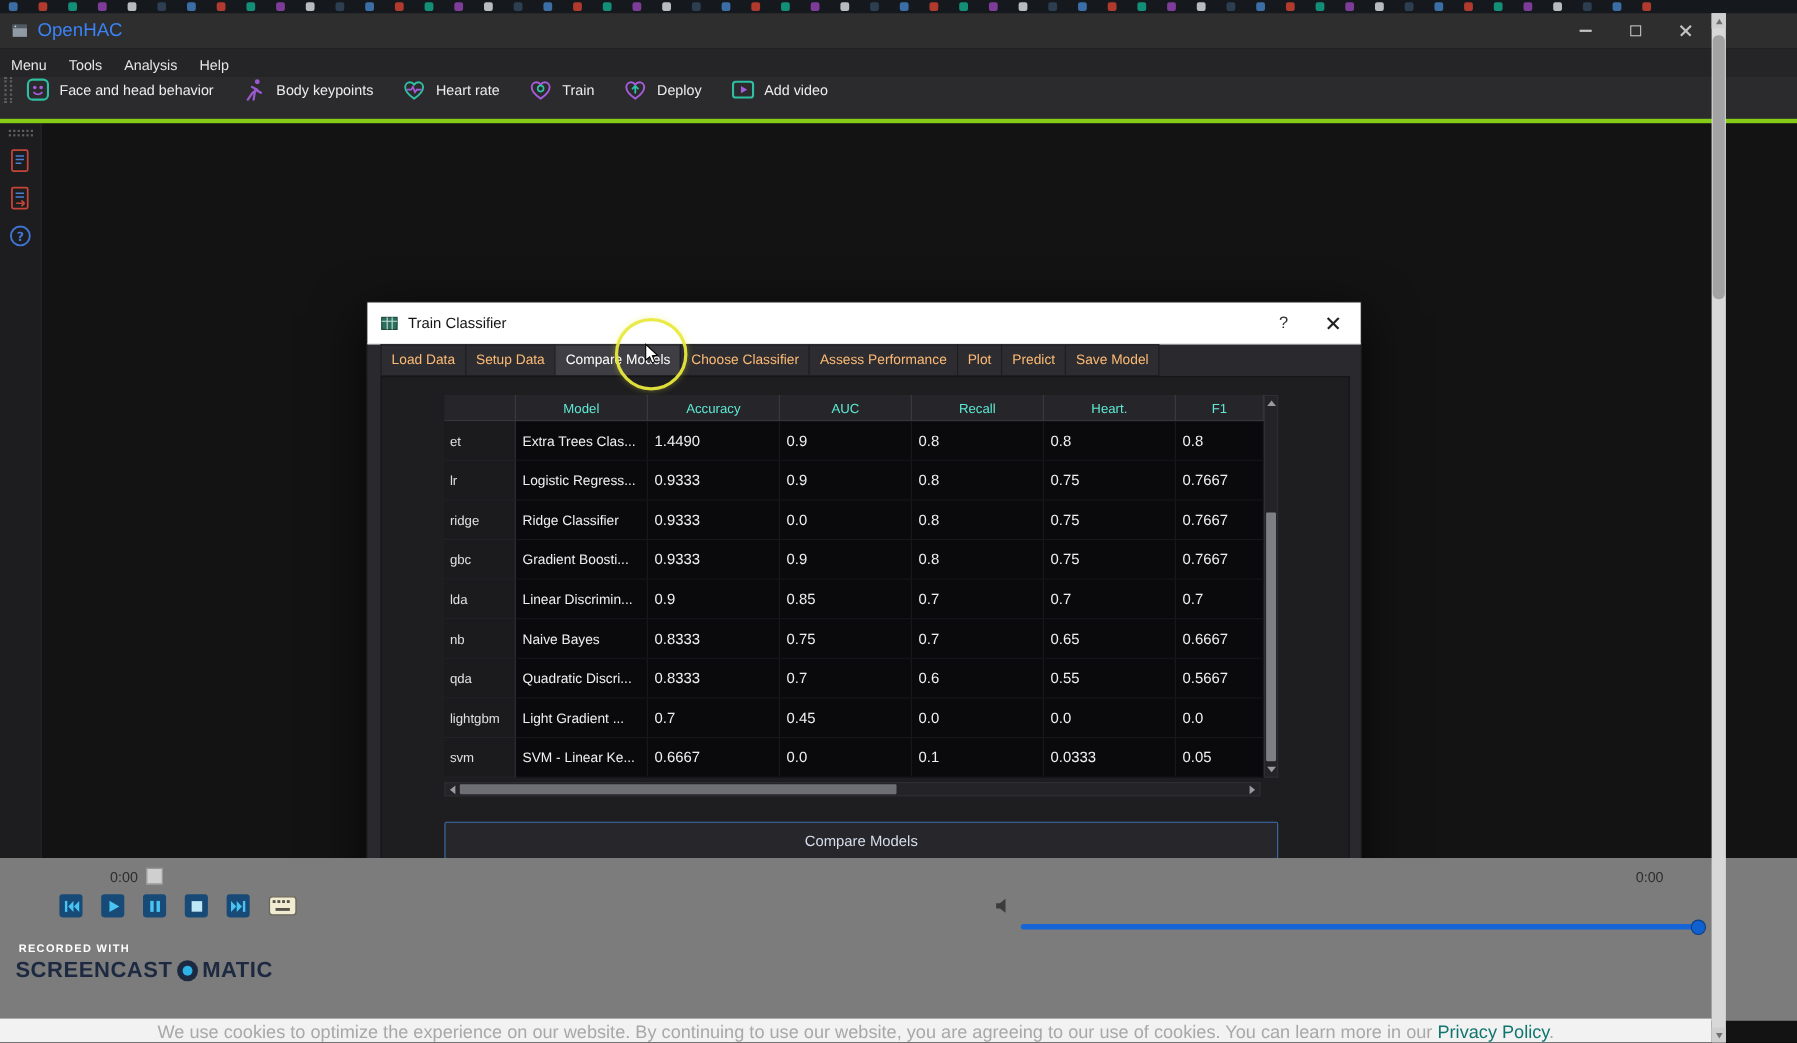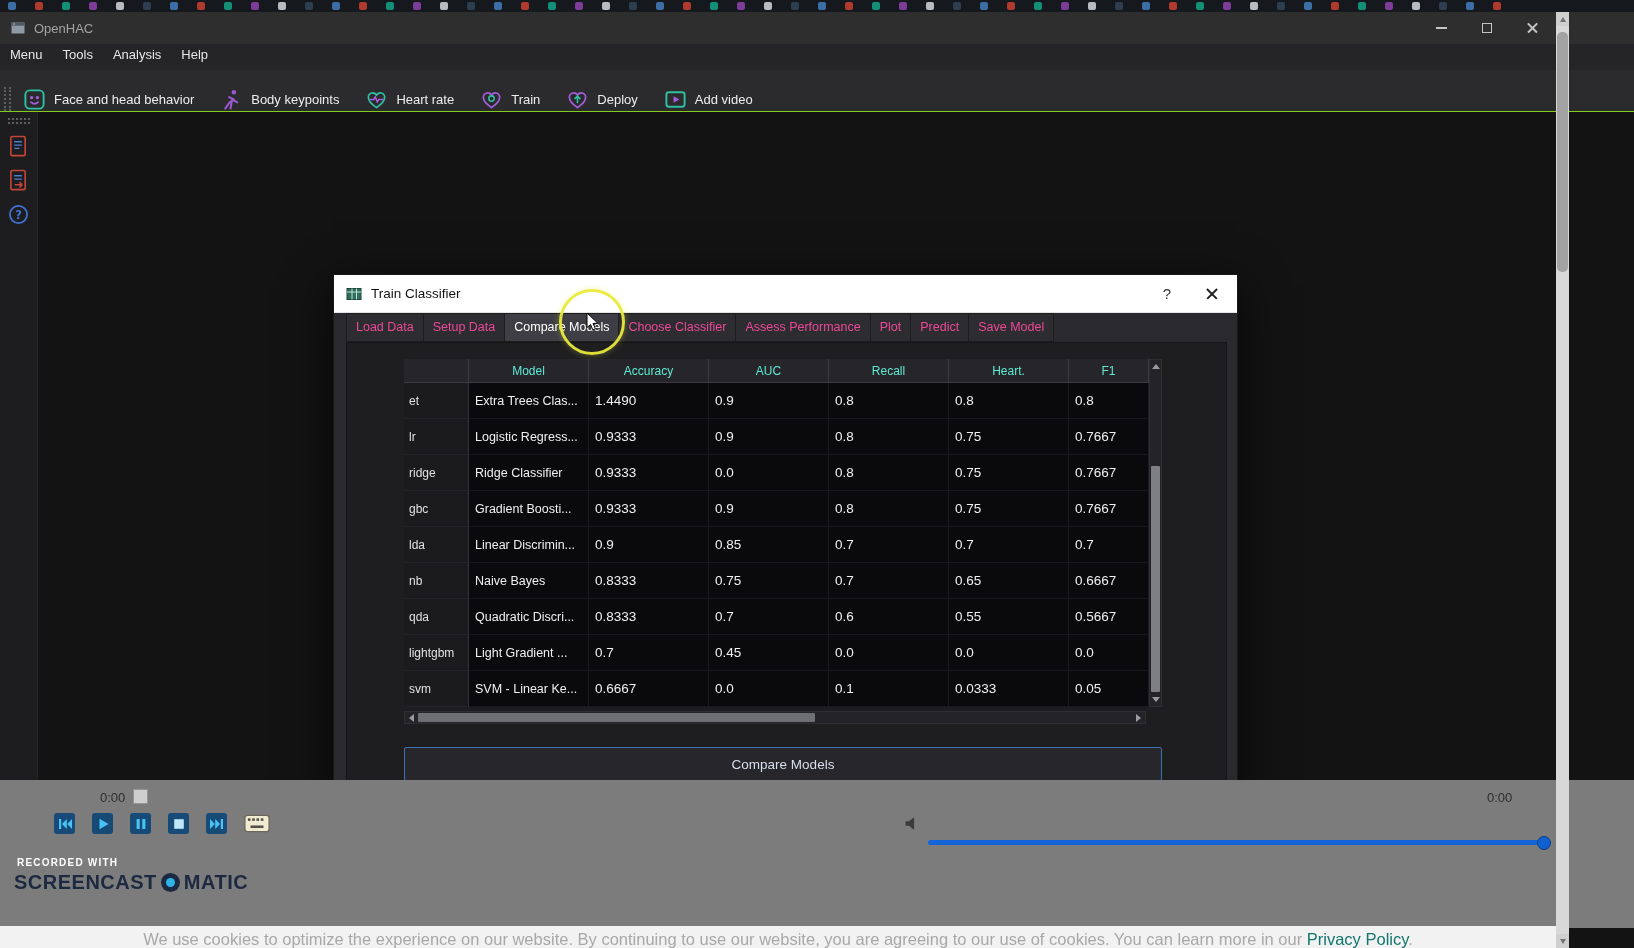--- a/index.html
+++ b/index.html
@@ -6,32 +6,32 @@
   html,body{width:1634px;height:948px;overflow:hidden;background:#000;user-select:none}
   .screen{position:relative;width:1634px;height:948px;font-family:"Liberation Sans",sans-serif;overflow:hidden;background:#131314}
   
   .top-strip{position:absolute;left:0;top:0;width:1634px;height:12px;background:#15181c;display:flex;align-items:center;gap:19px;padding-left:8px;overflow:hidden;z-index:5}
   .mini-ico{width:8px;height:8px;border-radius:2px;flex:0 0 auto}
   .c0{background:#3a6ea5}.c1{background:#b03a2e}.c2{background:#148f77}.c3{background:#7d3c98}.c4{background:#b8bcc0}.c5{background:#2c3e50}
   
   .titlebar{position:absolute;left:0;top:12px;width:1634px;height:32px;background:#2e2e2e;display:flex;align-items:center;padding-left:10px;gap:8px;z-index:5}
   .app-ico{width:16px;height:16px;display:inline-block}
   .app-ico svg{width:100%;height:100%}
-  .app-title{color:#a3a3a3;font-size:13px}
+  .app-title{color:#3b82f6;font-size:17px}
   .win-controls{position:absolute;right:78px;top:0;height:32px;display:flex}
   .wc{width:46px;height:32px;display:flex;align-items:center;justify-content:center;position:relative}
   .wc .bar{width:11px;height:2px;background:#c4c4c4}
   .wc .box{width:10px;height:10px;border:1.5px solid #c4c4c4}
   .wc .x1,.wc .x2{position:absolute;width:13px;height:1.6px;background:#c4c4c4;left:16px;top:15px}
   .wc .x1{transform:rotate(45deg)}.wc .x2{transform:rotate(-45deg)}
   
-  .menubar{position:absolute;left:0;top:44px;width:1634px;height:26px;background:#252527;display:flex;align-items:flex-start;z-index:5}
+  .menubar{position:absolute;left:0;top:44px;width:1634px;height:26px;background:#252527;display:flex;align-items:flex-end;z-index:5}
   .menu-item{color:#e6e6e6;font-size:13px;padding:3px 10px}
   
-  .toolbar{position:absolute;left:0;top:70px;width:1634px;height:42px;background:#2b2b2e;border-bottom:1px solid #84cc16;display:flex;align-items:flex-end;z-index:5}
+  .toolbar{position:absolute;left:0;top:70px;width:1634px;height:42px;background:#2b2b2e;border-bottom:4px solid #84cc16;display:flex;align-items:flex-start;z-index:5}
   .tb-grip{height:24px;width:7px;margin-left:4px;border-left:2px dotted #5e5e5e;border-right:2px dotted #5e5e5e}
   .toolbar-items{display:flex;align-items:center;gap:26px;padding-left:12px}
   .tb-item{display:flex;align-items:center;gap:8px;color:#ededed;font-size:13px;white-space:nowrap}
   .tb-ico{width:23px;height:23px;display:inline-block}
   .tb-ico svg{width:100%;height:100%}
   
   .main{position:absolute;left:0;top:112px;width:1634px;height:688px;background:#131314;z-index:1}
   .sidebar{position:absolute;left:0;top:0;width:38px;height:688px;background:#1d1d1f;border-right:1px solid #252528}
   .sb-grip{width:22px;height:6px;margin:6px auto 10px;border-top:2px dotted #5e5e5e;border-bottom:2px dotted #5e5e5e}
   .sb-ico{width:21px;height:23px;margin:11px auto}
@@ -41,21 +41,21 @@
   .dlg-titlebar{height:38px;background:#fff;border-bottom:1px solid #e4e4e4;display:flex;align-items:center;padding-left:12px;gap:9px}
   .dlg-ico{width:16px;height:16px}
   .dlg-ico svg{width:100%;height:100%}
   .dlg-title{font-size:13.5px;color:#141414}
   .dlg-btns{margin-left:auto;display:flex;align-items:center;height:100%}
   .dlg-help{width:40px;height:100%;display:flex;align-items:center;justify-content:center;color:#333;font-size:15px}
   .dlg-close{width:50px;height:100%;position:relative}
   .dlg-close .x1,.dlg-close .x2{position:absolute;width:14px;height:1.7px;background:#222;left:18px;top:18px}
   .dlg-close .x1{transform:rotate(45deg)}.dlg-close .x2{transform:rotate(-45deg)}
   .tabs{position:absolute;left:12px;top:38px;height:29px;display:flex}
-  .tab{padding:0 9px;line-height:27px;font-size:12.5px;color:#ec4899;background:#2d2d31;border:1px solid #1d1d20;border-right:none;white-space:nowrap}
+  .tab{padding:0 9px;line-height:27px;font-size:12.5px;color:#fdba74;background:#2d2d31;border:1px solid #1d1d20;border-right:none;white-space:nowrap}
   .tab:last-child{border-right:1px solid #1d1d20}
   .tab.active{background:#3e3e44;color:#fff}
   .pane{position:absolute;left:12px;top:67px;width:881px;height:457px;background:#1e1e21;border:1px solid #151517}
   
   .tablewrap{position:absolute;left:70px;top:84px;width:758px;height:365px}
   .tgrid-row{display:grid;grid-template-columns:65px 120px 120px 120px 120px 120px 80px}
   .thead{height:24px;background:#26262a}
   .th{font-size:12px;color:#5eead4;display:flex;align-items:center;justify-content:center;border-right:1px solid #3b3b41;border-bottom:1px solid #3b3b41}
   .trow{height:36px}
   .rowhead{background:#1b1b1e;color:#e0e0e0;font-size:12px;display:flex;align-items:center;padding-left:5px;border-right:1px solid #33333a;border-bottom:1px solid #232327}

